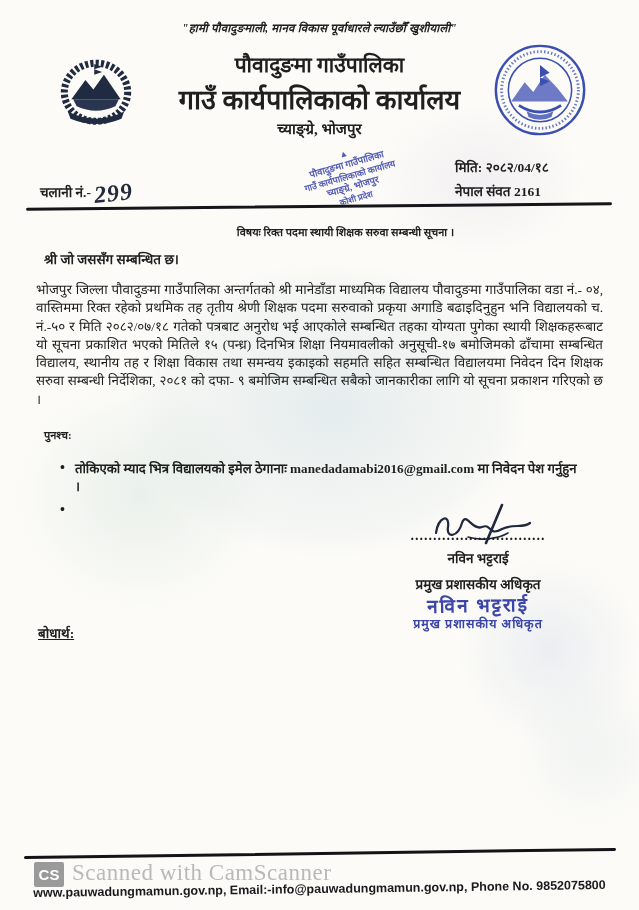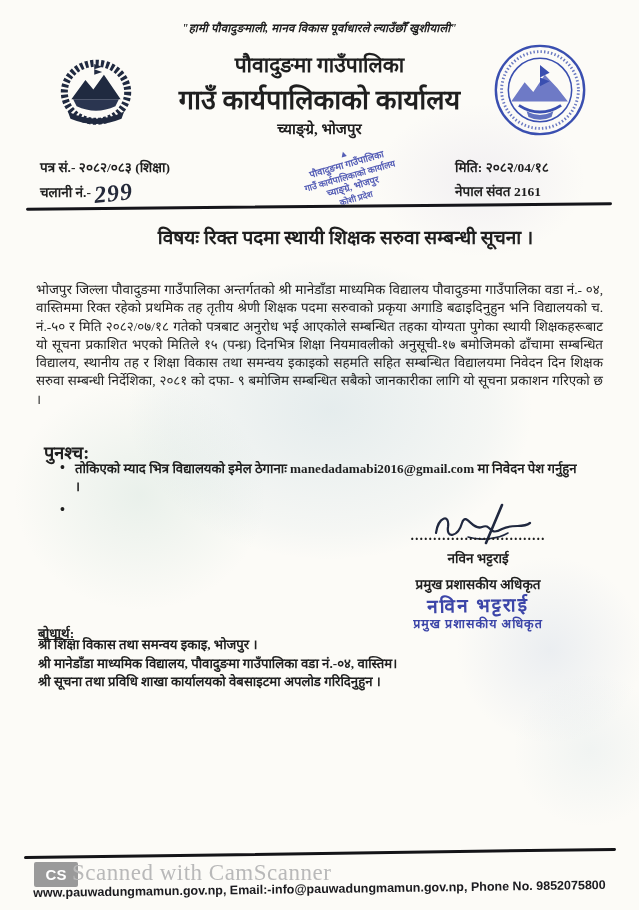--- a/index.html
+++ b/index.html
@@ -45,46 +45,46 @@
     font-weight:bold;
   }
   .office-stamp .fl{font-size:9px;}
   .office-stamp .s1{font-size:9.5px;}
   .office-stamp .s2{font-size:9px;}
   .office-stamp .s3{font-size:9.5px;}
   .office-stamp .s4{font-size:8.5px;}
 
   .rule-top{left:26px;top:205px;width:586px;height:3px;background:#15151a;transform:rotate(-0.55deg);border-radius:2px;}
 
-  .subject{left:12px;right:0;top:224px;font-size:19px;font-weight:bold;padding-left:40px;}
+  .subject{left:12px;right:0;top:224px;font-size:11px;font-weight:bold;padding-left:40px;}
   .salutation{left:44px;top:250px;font-size:13.5px;font-weight:bold;}
 
   .bodytext{
     left:36px;top:281px;width:567px;
     font-size:13.4px;line-height:18.3px;text-align:justify;font-weight:normal;
   }
 
-  .ps-label{left:44px;top:440px;font-size:18px;font-weight:bold;}
+  .ps-label{left:44px;top:427px;font-size:11px;font-weight:bold;}
   .ps-list{left:60px;top:460px;width:520px;}
   .ps-item{display:flex;gap:10px;font-size:13.2px;line-height:18px;font-weight:bold;margin-bottom:6px;}
   .ps-item .dot{flex:0 0 auto;font-size:14px;line-height:16px;}
 
   .sig-scribble{left:428px;top:503px;width:110px;height:42px;}
   .sig-dots{left:398px;top:528px;width:160px;text-align:center;font-size:14px;letter-spacing:1px;font-weight:bold;}
   .sig-name{left:398px;top:549px;width:160px;text-align:center;font-size:13.5px;font-weight:bold;}
   .sig-title{left:368px;top:575px;width:220px;text-align:center;font-size:13.5px;font-weight:bold;}
   .stamp-name{left:358px;top:592px;width:240px;text-align:center;font-size:19px;font-weight:bold;color:#3c45a8;letter-spacing:2px;transform:rotate(-1deg);}
   .stamp-title{left:368px;top:615px;width:220px;text-align:center;font-size:12.5px;font-weight:bold;color:#3c45a8;letter-spacing:1px;}
 
   .cc-label{left:38px;top:616px;font-size:13.5px;font-weight:bold;text-decoration:underline;margin-top:8px;}
   .cc-list{left:38px;top:636px;width:480px;}
   .cc-item{font-size:13.2px;line-height:18.5px;font-weight:bold;}
 
   .footer-rule{left:24px;top:852px;width:592px;height:3px;background:#141418;transform:rotate(-0.8deg);border-radius:2px;}
-  .cs-badge{left:34px;top:862px;width:44px;height:25px;background:#9a9a9a;color:#fff;font-family:"Liberation Sans","DejaVu Sans",sans-serif;font-weight:bold;font-size:15px;display:flex;align-items:center;justify-content:center;border-radius:2px;}
+  .cs-badge{left:34px;top:862px;width:30px;height:25px;background:#9a9a9a;color:#fff;font-family:"Liberation Sans","DejaVu Sans",sans-serif;font-weight:bold;font-size:15px;display:flex;align-items:center;justify-content:center;border-radius:2px;}
   .cs-text{left:72px;top:860px;font-family:Liberation Serif, serif;font-size:23px;color:#b9b9b9;letter-spacing:.5px;}
   .contact{left:0;right:0;top:882px;text-align:center;font-family:"Liberation Sans","DejaVu Sans",sans-serif;font-size:12.5px;font-weight:bold;color:#1b1b1f;transform:rotate(-0.8deg);}
 </style>
 </head>
 <body>
 
 <div class="page">
 
   <div class="blob b1"></div>
   <div class="blob b2"></div>
@@ -112,40 +112,40 @@
       <circle cx="50" cy="50" r="46" fill="none" stroke="#3a4fb0" stroke-width="2.5"></circle>
       <circle cx="50" cy="50" r="40" fill="none" stroke="#3a4fb0" stroke-width="3" stroke-dasharray="1.5 2.2" opacity="0.75"></circle>
       <circle cx="50" cy="50" r="33" fill="none" stroke="#3a4fb0" stroke-width="1.6"></circle>
       <path d="M20,62 L34,42 L43,52 L55,34 L68,48 L79,62 Z" fill="#5563bd" opacity="0.85"></path>
       <path d="M50,24 l0,22 l10,-5 l-10,-4 l10,-5 Z" fill="#3a4fb0"></path>
       <path d="M28,66 Q50,80 72,66" fill="none" stroke="#3a4fb0" stroke-width="3"></path>
       <path d="M36,72 Q50,80 64,72 L62,78 Q50,84 38,78 Z" fill="#3a4fb0" opacity="0.8"></path>
     </svg>
   </div>
 
-  <div class="abs metaL1">पत्र सं.- २०८२/०८३ (शिक्षा)</div>
   <div class="abs metaL2">
     <span>चलानी नं.-</span>
     <span class="chalani-val">299</span>
   </div>
 
   <div class="abs metaR1">मिति: २०८२/04/१८</div>
   <div class="abs metaR2">नेपाल संवत 2161</div>
 
   <div class="abs office-stamp">
     <div class="fl">▲</div>
     <div class="s1">पौवादुङमा गाउँपालिका</div>
     <div class="s2">गाउँ कार्यपालिकाको कार्यालय</div>
     <div class="s3">च्याङ्ग्रे, भोजपुर</div>
     <div class="s4">कोशी प्रदेश</div>
   </div>
 
   <div class="abs rule-top"></div>
 
   <div class="abs ctr subject">विषयः रिक्त पदमा स्थायी शिक्षक सरुवा सम्बन्धी सूचना ।</div>
+  <div class="abs salutation">श्री जो जससँग सम्बन्धित छ।</div>
   <div class="abs bodytext">भोजपुर जिल्ला पौवादुङमा गाउँपालिका अन्तर्गतको श्री मानेडाँडा माध्यमिक विद्यालय पौवादुङमा गाउँपालिका वडा नं.- ०४, वास्तिममा रिक्त रहेको प्रथमिक तह तृतीय श्रेणी शिक्षक पदमा सरुवाको प्रकृया अगाडि बढाइदिनुहुन भनि विद्यालयको च. नं.-५० र मिति २०८२/०७/१८ गतेको पत्रबाट अनुरोध भई आएकोले सम्बन्धित तहका योग्यता पुगेका स्थायी शिक्षकहरूबाट यो सूचना प्रकाशित भएको मितिले १५ (पन्ध्र) दिनभित्र शिक्षा नियमावलीको अनुसूची-१७ बमोजिमको ढाँचामा सम्बन्धित विद्यालय, स्थानीय तह र शिक्षा विकास तथा समन्वय इकाइको सहमति सहित सम्बन्धित विद्यालयमा निवेदन दिन शिक्षक सरुवा सम्बन्धी निर्देशिका, २०८१ को दफा- ९ बमोजिम सम्बन्धित सबैको जानकारीका लागि यो सूचना प्रकाशन गरिएको छ ।</div>
 
   <div class="abs ps-label">पुनश्च:</div>
   <div class="abs ps-list">
     <div class="ps-item">
       <span class="dot">•</span>
       <span>तोकिएको म्याद भित्र विद्यालयको इमेल ठेगानाः manedadamabi2016@gmail.com मा निवेदन पेश गर्नुहुन ।</span>
     </div>
     <div class="ps-item">
       <span class="dot">•</span>
@@ -159,24 +159,19 @@
       <path d="M40,34 C52,38 70,36 80,30" fill="none" stroke="#20283f" stroke-width="1.6" stroke-linecap="round"></path>
     </svg>
   </div>
   <div class="abs sig-dots">..............................</div>
   <div class="abs sig-name">नविन भट्टराई</div>
   <div class="abs sig-title">प्रमुख प्रशासकीय अधिकृत</div>
   <div class="abs stamp-name">नविन भट्टराई</div>
   <div class="abs stamp-title">प्रमुख प्रशासकीय अधिकृत</div>
 
   <div class="abs cc-label">बोधार्थ:</div>
-  <div class="abs cc-list">
-    <div class="cc-item">श्री शिक्षा विकास तथा समन्वय इकाइ, भोजपुर ।</div>
-    <div class="cc-item">श्री मानेडाँडा माध्यमिक विद्यालय, पौवादुङमा गाउँपालिका वडा नं.-०४, वास्तिम।</div>
-    <div class="cc-item">श्री सूचना तथा प्रविधि शाखा कार्यालयको वेबसाइटमा अपलोड गरिदिनुहुन ।</div>
-  </div>
 
   <div class="abs footer-rule"></div>
   <div class="abs cs-badge">CS</div>
   <div class="abs cs-text">Scanned with CamScanner</div>
   <div class="abs contact">www.pauwadungmamun.gov.np, Email:-info@pauwadungmamun.gov.np, Phone No. 9852075800</div>
 
 </div>
 
 </body></html>

